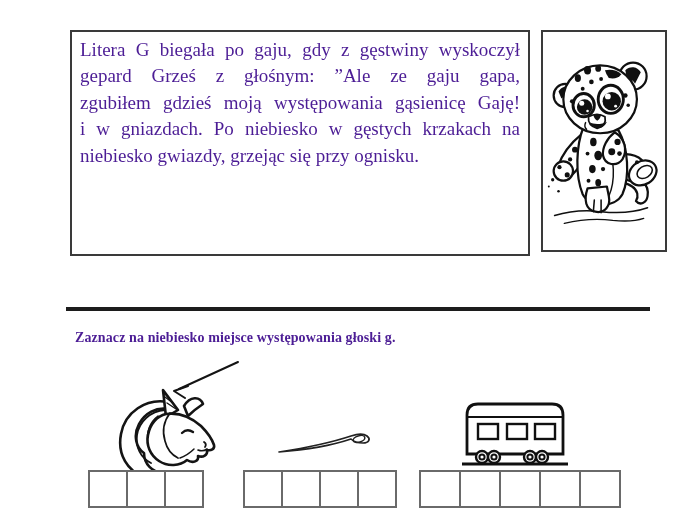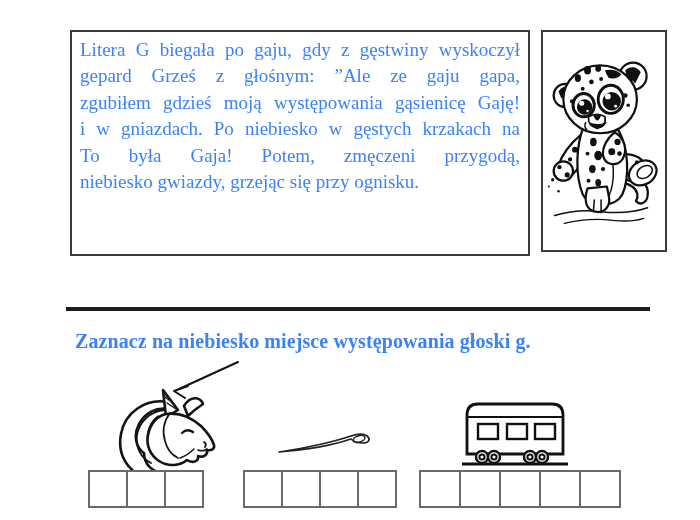--- a/index.html
+++ b/index.html
@@ -1,34 +1,34 @@
 <!DOCTYPE html>
 <html><head>
 <meta charset="utf-8">
 <style>
   html,body { margin:0; padding:0; background:#ffffff; }
   .page {
     position:relative; width:700px; height:520px; background:#ffffff;
-    overflow:hidden; font-family:"Liberation Serif", serif; color:#3b82f6;
+    overflow:hidden; font-family:"Liberation Serif", serif; color:#4c1d95;
   }
   .frame {
     position:absolute; background:#fff; border:2px solid #3a3a3a;
     box-sizing:border-box;
   }
   #story-box { left:70px; top:30px; width:460px; height:226px; padding:5px 8px 0 8px; }
   .story-line {
     font-size:19px; line-height:26.4px; text-align:justify;
     text-align-last:justify; -moz-text-align-last:justify; text-justify:inter-word;
   }
   .story-line.last { text-align-last:left; -moz-text-align-last:left; }
   #cheetah-box { left:541px; top:30px; width:126px; height:222px; }
   #cheetah-box svg { display:block; width:100%; height:100%; }
   #divider { position:absolute; left:66px; top:307px; width:584px; height:3.5px; background:#1c1c1c; }
   #instruction {
-    position:absolute; left:75px; top:330px; font-weight:bold; font-size:20px;
+    position:absolute; left:75px; top:330px; font-weight:bold; font-size:14px;
     letter-spacing:0.1px; white-space:nowrap;
   }
   .illu { position:absolute; }
   #unicorn-illu { left:108px; top:356px; width:134px; height:122px; }
   #needle-illu  { left:277px; top:424px; width:96px;  height:34px; }
   #wagon-illu   { left:461px; top:396px; width:108px; height:72px; }
   .box-group { position:absolute; top:470px; display:flex; }
   #boxes-unicorn { left:88px; }
   #boxes-needle  { left:243px; }
   #boxes-wagon   { left:419px; }
@@ -42,21 +42,20 @@
 <body>
 
 <div class="page">
 
   <div id="story-box" class="frame">
     <div>
         <div class="story-line">Litera G biegała po gaju, gdy z gęstwiny wyskoczył</div>
         <div class="story-line">gepard Grześ z głośnym: ”Ale ze gaju gapa,</div>
         <div class="story-line">zgubiłem gdzieś moją występowania gąsienicę Gaję!</div>
         <div class="story-line">i w gniazdach. Po niebiesko w gęstych krzakach na</div>
-        <div class="story-line">To była Gaja! Potem, zmęczeni przygodą,</div>
         <div class="story-line last">niebiesko gwiazdy, grzejąc się przy ognisku.</div>
       </div>
   </div>
 
   <div id="cheetah-box" class="frame">
     <svg viewBox="0 0 126 222" aria-hidden="true">
       <g fill="#ffffff" stroke="#101010" stroke-width="2.3" stroke-linecap="round" stroke-linejoin="round">
         <path d="M12 188 Q35 181 60 184 Q88 187 108 180" fill="none" stroke-width="1.6"></path>
         <path d="M22 196 Q48 190 72 193 Q92 195 104 191" fill="none" stroke-width="1.4"></path>
         <circle cx="10" cy="151" r="1.7" fill="#101010" stroke="none"></circle>

